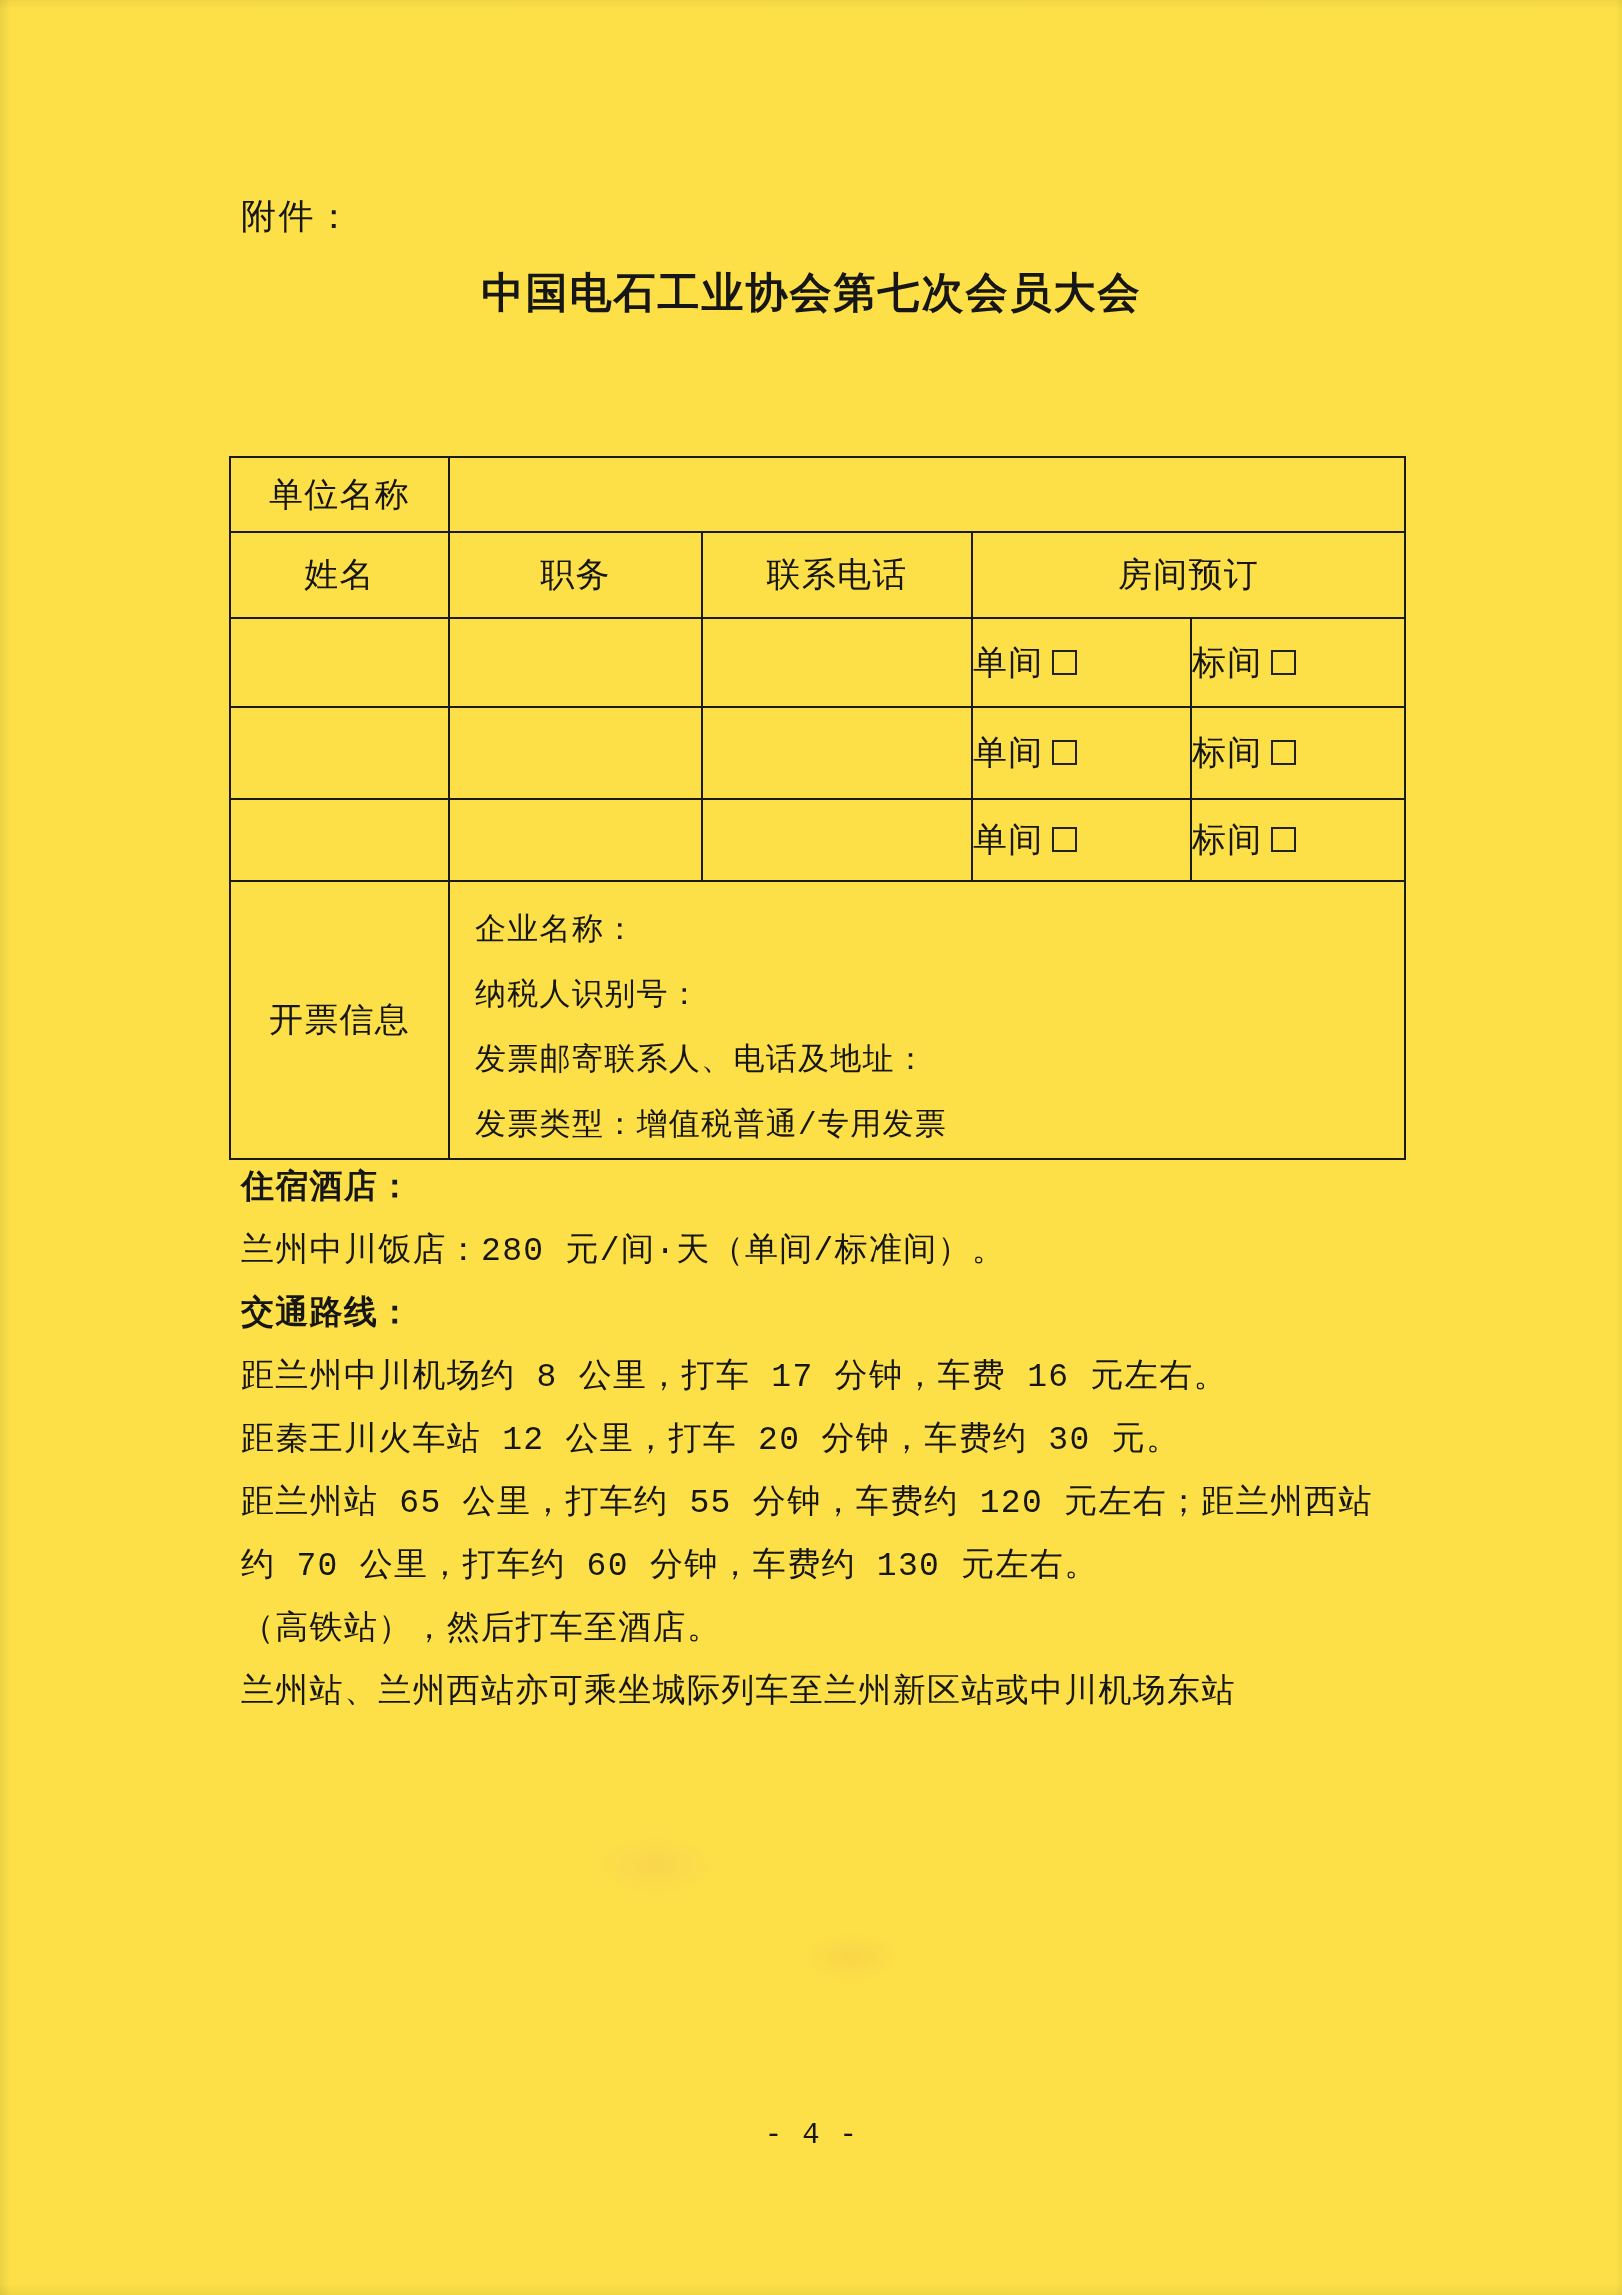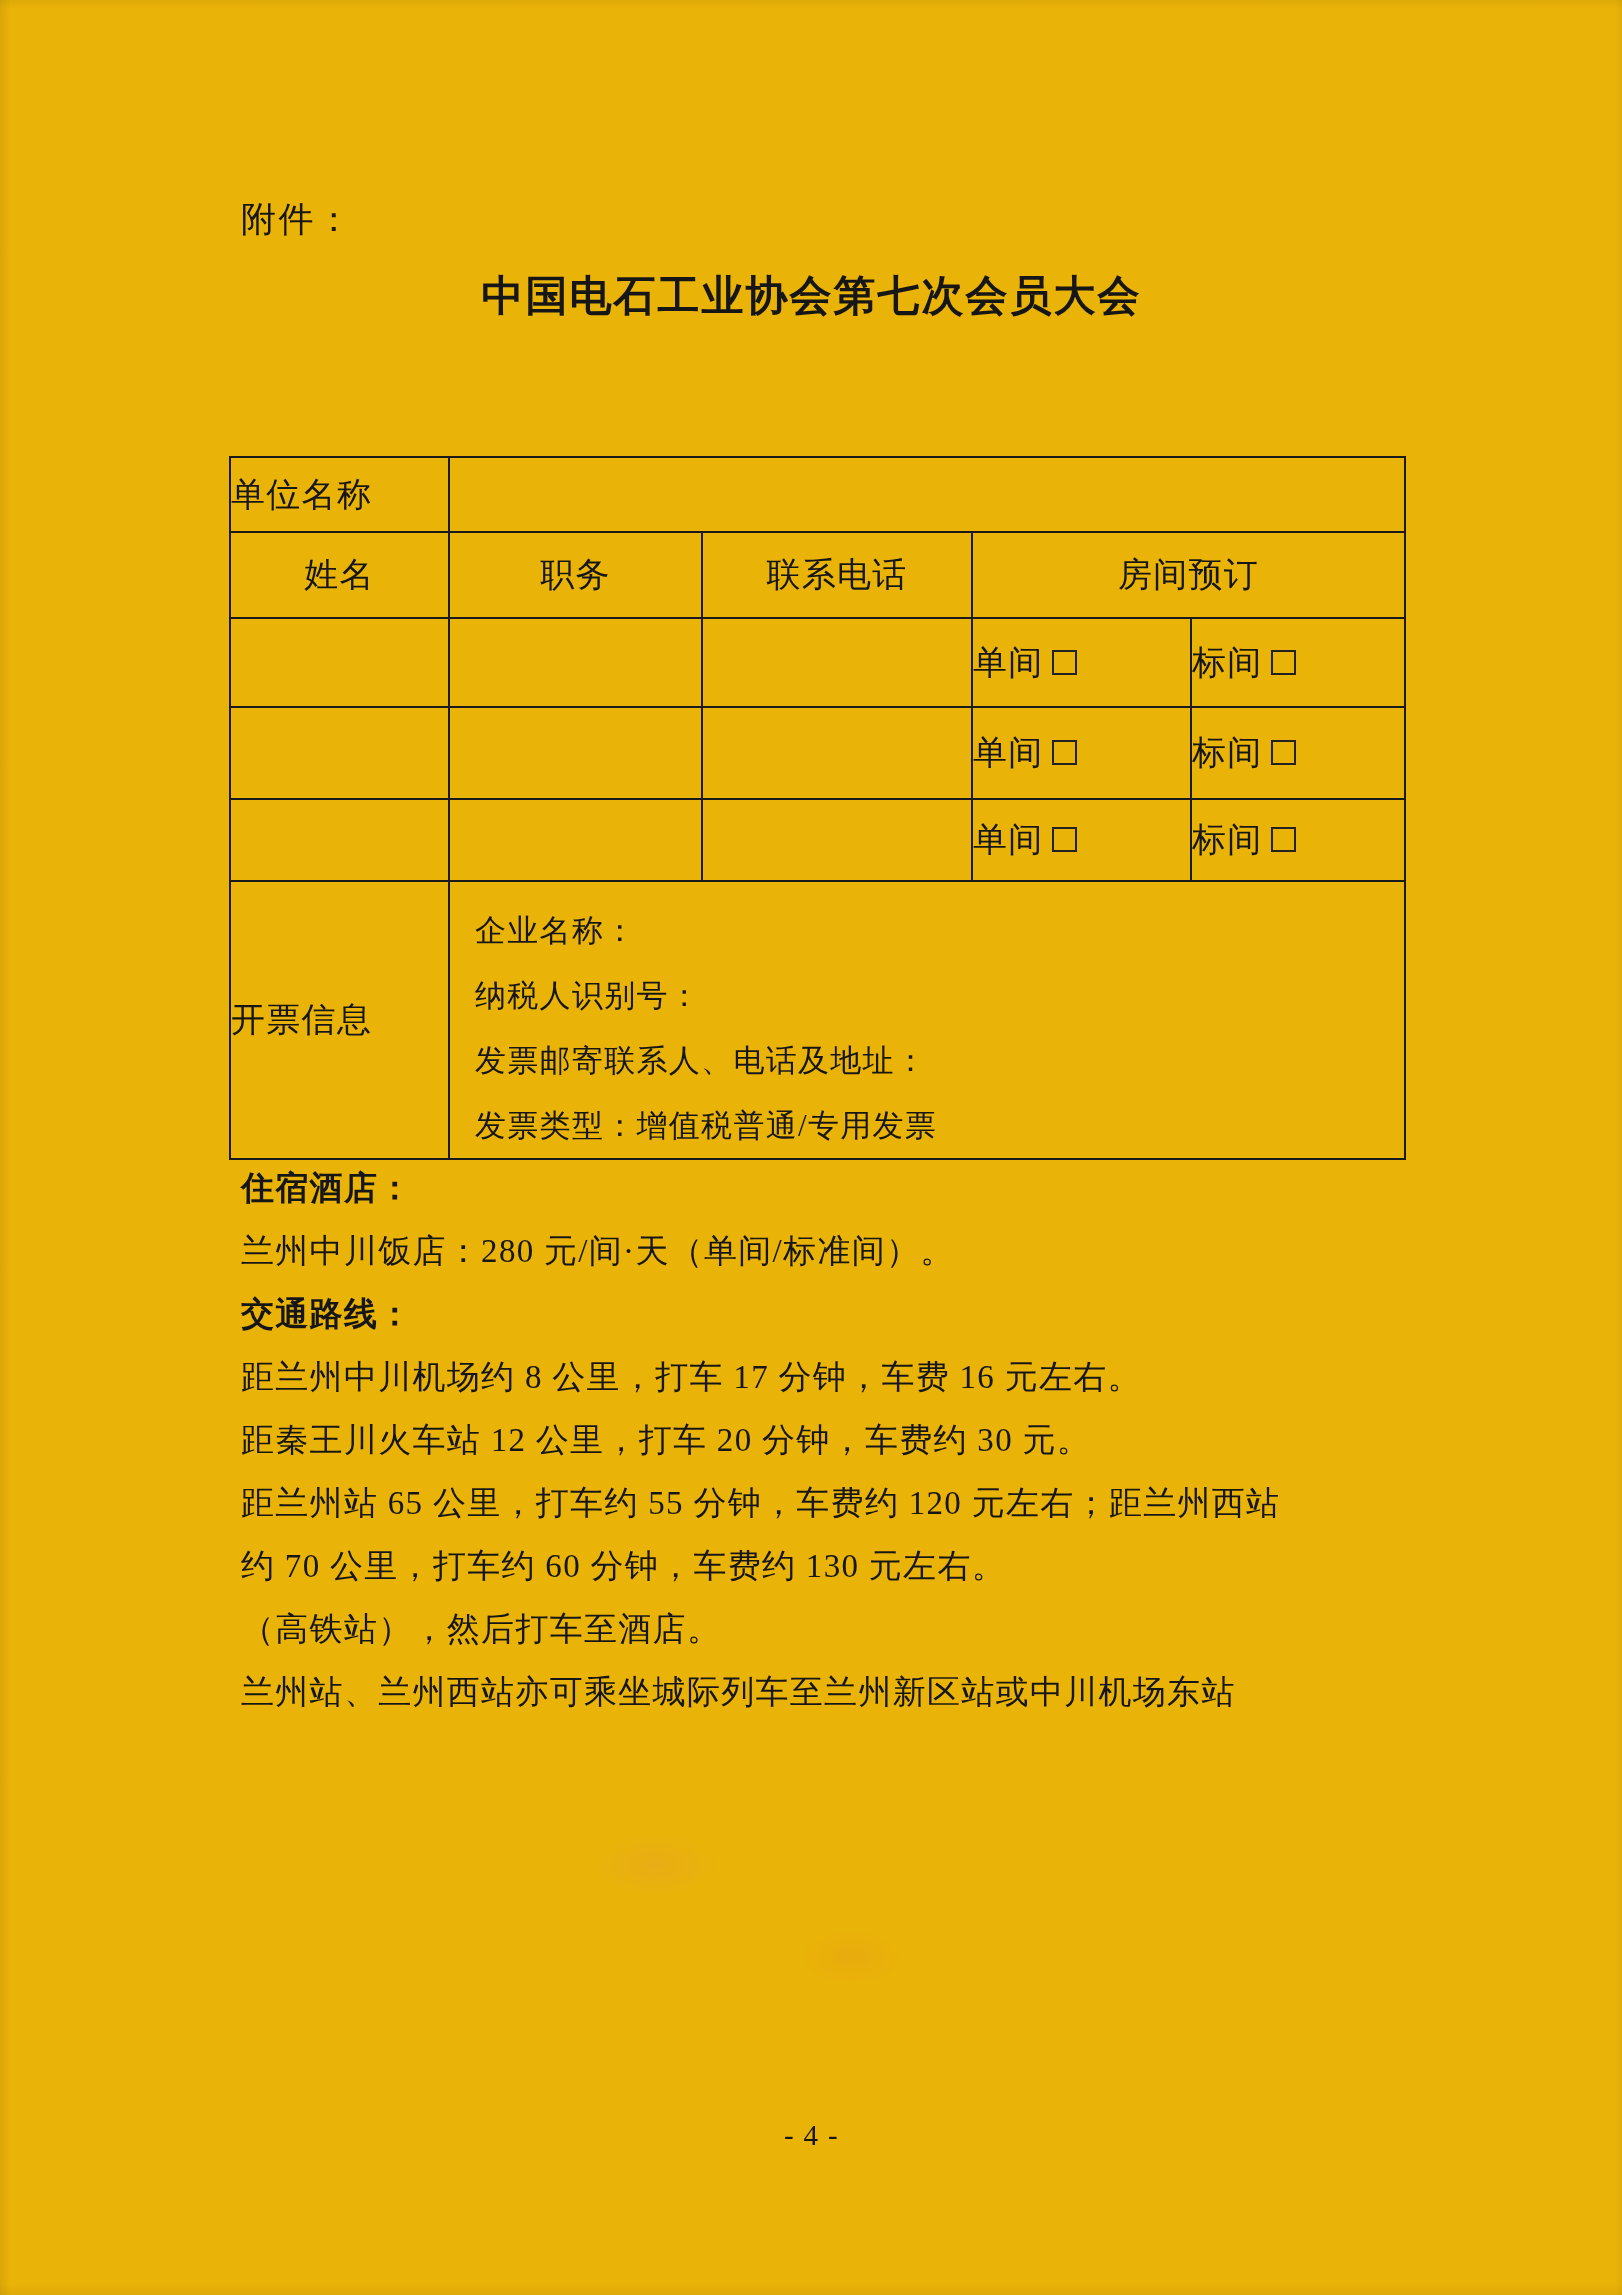--- a/index.html
+++ b/index.html
@@ -1,23 +1,23 @@
 <!DOCTYPE html>
 <html style="font-size:10.5px"><head>
 <meta charset="utf-8">
 <style>
   html, body { margin: 0; padding: 0; background: #e8e8e8; }
   .sheet {
     position: relative;
     width: 1623px;
     height: 2295px;
     margin: 0 auto;
-    background: #eab308;
+    background: #fde047;
     color: #161616;
-    font-family: Liberation Serif, serif;
+    font-family: Liberation Mono, monospace;
     overflow: hidden;
   }
   
   .sheet::before {
     content: "";
     position: absolute; inset: 0; pointer-events: none;
     background:
       radial-gradient(ellipse 92px 46px at 655px 1865px, rgba(214,120,140,0.10), transparent 70%),
       radial-gradient(ellipse 72px 39px at 851px 1957px, rgba(200,80,80,0.08), transparent 70%),
       linear-gradient(90deg, rgba(0,0,0,0.07), rgba(0,0,0,0) 10.5px),
@@ -48,21 +48,21 @@
     font-size: 34px;
     letter-spacing: 1.3px;
     padding: 0;
   }
   tr.r-unit td   { height: 73px; }
   tr.r-head td   { height: 84px; }
   tr.r-data1 td  { height: 87px; }
   tr.r-data2 td  { height: 90px; }
   tr.r-data3 td  { height: 80px; }
   tr.r-invoice td{ height: 274px; }
-  td.c-label { text-align: left; }
+  td.c-label { text-align: center; }
   td.c-head  { text-align: center; margin-top: 23px; }
   td.c-room  { text-align: left; font-size: 30px; }
   .checkbox {
     display: inline-block; width: 21px; height: 21px;
     border: 2px solid #222; margin-left: 7.9px; vertical-align: -1.3px;
     background: transparent;
   }
   td.c-invoice { vertical-align: top; }
   .invoice-lines { padding: 15.7px 13px 0 25px; }
   .invoice-lines div {

